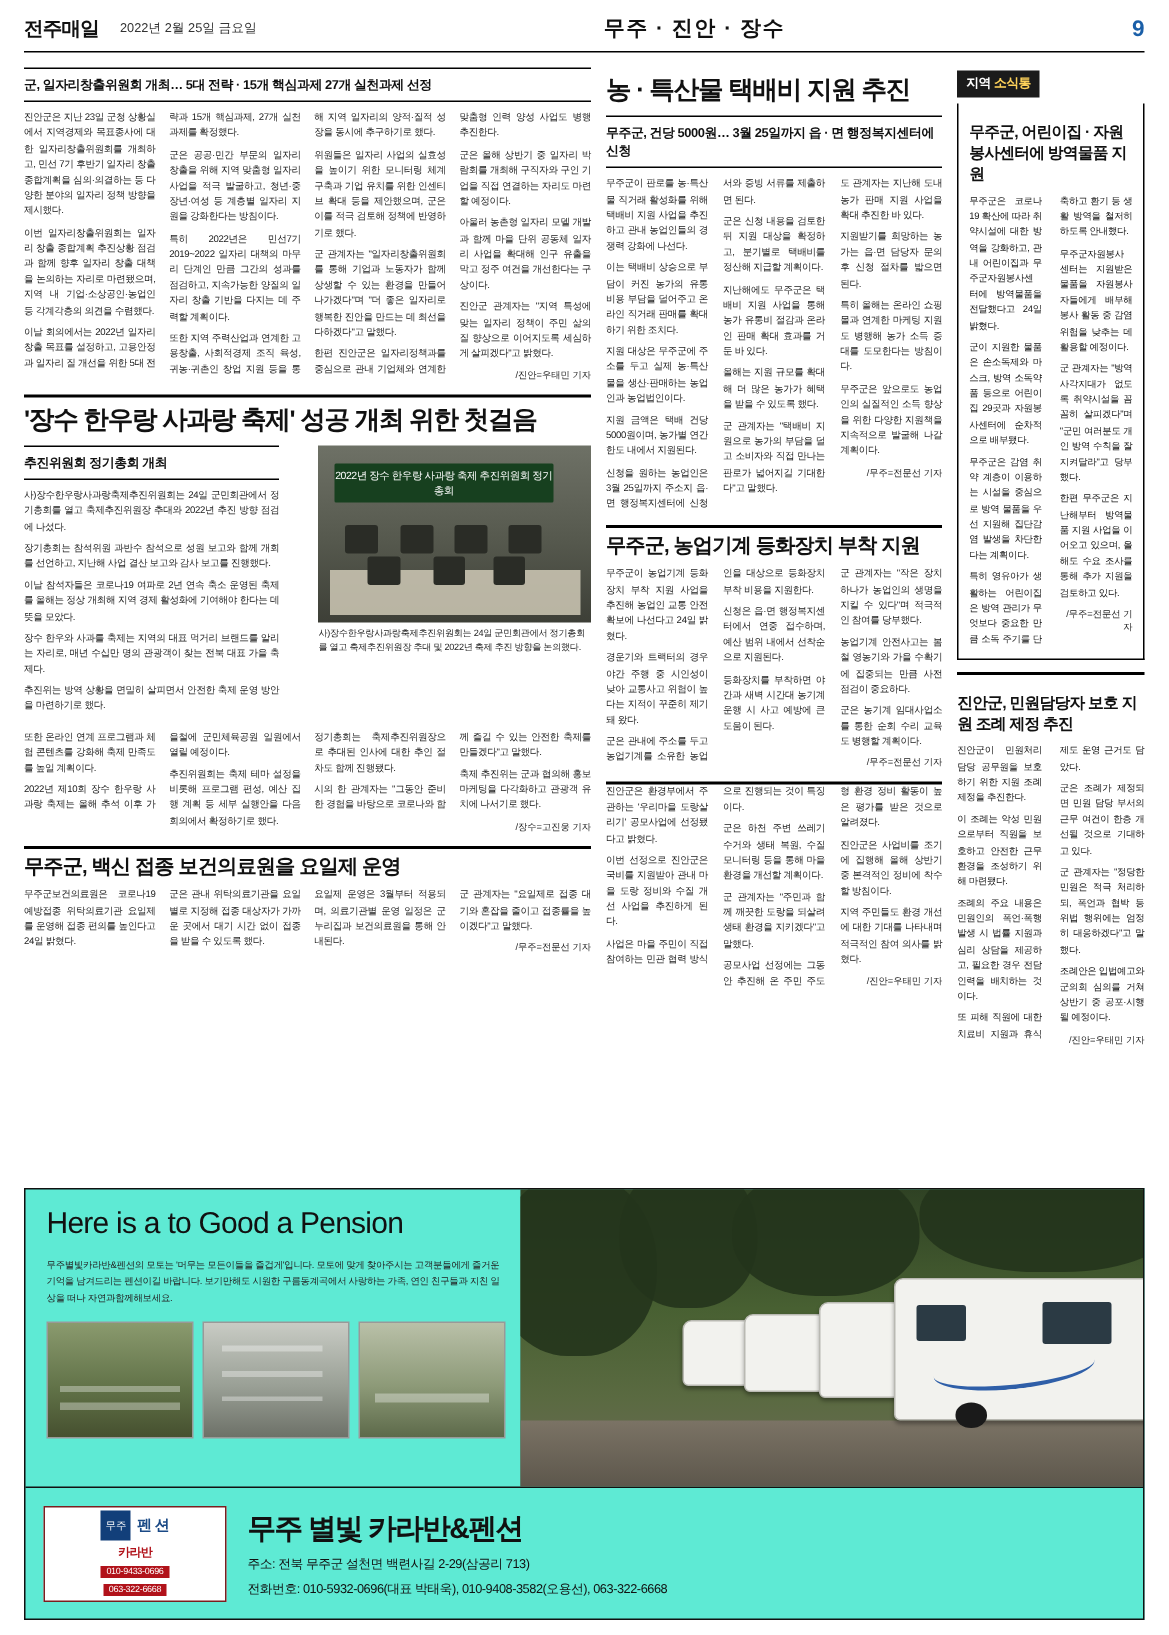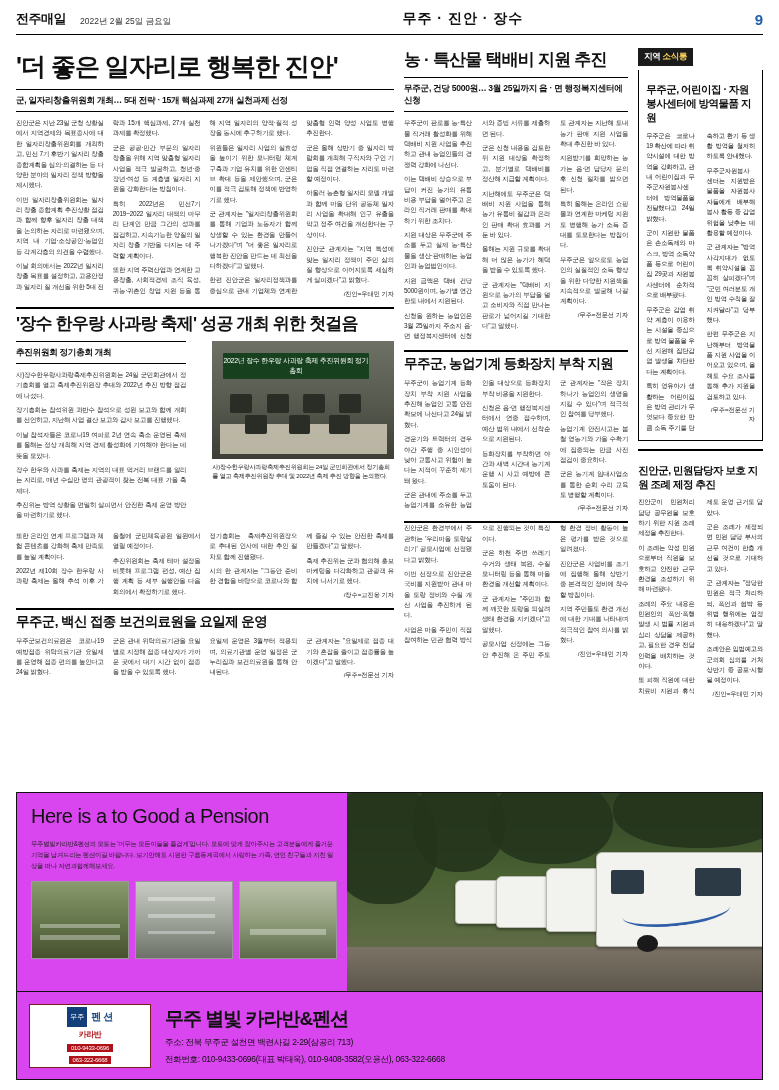--- a/index.html
+++ b/index.html
@@ -20,21 +20,21 @@
   }
 
   
   .masthead {
     display: flex;
     align-items: center;
     justify-content: space-between;
     padding: 10px 0 6px 0;
     border-bottom: 1px solid #000;
   }
-  .mast-left { display: flex; align-items: flex-end; gap: 14px; }
+  .mast-left { display: flex; align-items: center; gap: 14px; }
   .mast-title { font-size: 13px; font-weight: bold; letter-spacing: -0.5px; }
   .mast-date { font-size: 8.5px; color: #333; }
   .mast-center { font-size: 14px; font-weight: bold; letter-spacing: 1px; }
   .mast-page { font-size: 15px; font-weight: bold; color: #1a5fa8; }
 
   
   .body-grid {
     display: flex;
     gap: 10px;
     padding-top: 10px;
@@ -180,21 +180,21 @@
   }
 
   
   .ad {
     position: absolute;
     left: 16px;
     right: 16px;
     bottom: 10px;
     height: 288px;
     border: 1px solid #111;
-    background: #d946ef;
+    background: #5eead4;
     display: flex;
     flex-direction: column;
   }
   .ad-top { flex: 1; display: flex; }
   .ad-left { width: 330px; padding: 12px 10px 6px 14px; }
   .ad-title {
     font-size: 20px;
     letter-spacing: -0.5px;
     margin-bottom: 10px;
     color: #111;
@@ -270,21 +270,20 @@
     </div>
     <div class="mast-center">무주 · 진안 · 장수</div>
     <div class="mast-page">9</div>
   </div>
 
   <div class="body-grid">
 
     <div class="col-left">
 
       <article>
-        <h1 class="headline-xl">'더 좋은 일자리로 행복한 진안'</h1>
         <div class="subhead">군, 일자리창출위원회 개최… 5대 전략 · 15개 핵심과제 27개 실천과제 선정</div>
         <div class="cols4">
           <p class="bt">진안군은 지난 23일 군청 상황실에서 지역경제와 목표종사에 대한 일자리창출위원회를 개최하고, 민선 7기 후반기 일자리 창출 종합계획을 심의·의결하는 등 다양한 분야의 일자리 정책 방향을 제시했다.</p>
           <p class="bt">이번 일자리창출위원회는 일자리 창출 종합계획 추진상황 점검과 함께 향후 일자리 창출 대책을 논의하는 자리로 마련됐으며, 지역 내 기업·소상공인·농업인 등 각계각층의 의견을 수렴했다.</p>
           <p class="bt">이날 회의에서는 2022년 일자리 창출 목표를 설정하고, 고용안정과 일자리 질 개선을 위한 5대 전략과 15개 핵심과제, 27개 실천과제를 확정했다.</p>
           <p class="bt">군은 공공·민간 부문의 일자리 창출을 위해 지역 맞춤형 일자리 사업을 적극 발굴하고, 청년·중장년·여성 등 계층별 일자리 지원을 강화한다는 방침이다.</p>
           <p class="bt">특히 2022년은 민선7기 2019~2022 일자리 대책의 마무리 단계인 만큼 그간의 성과를 점검하고, 지속가능한 양질의 일자리 창출 기반을 다지는 데 주력할 계획이다.</p>
           <p class="bt">또한 지역 주력산업과 연계한 고용창출, 사회적경제 조직 육성, 귀농·귀촌인 창업 지원 등을 통해 지역 일자리의 양적·질적 성장을 동시에 추구하기로 했다.</p>
           <p class="bt">위원들은 일자리 사업의 실효성을 높이기 위한 모니터링 체계 구축과 기업 유치를 위한 인센티브 확대 등을 제안했으며, 군은 이를 적극 검토해 정책에 반영하기로 했다.</p>
           <p class="bt">군 관계자는 "일자리창출위원회를 통해 기업과 노동자가 함께 상생할 수 있는 환경을 만들어 나가겠다"며 "더 좋은 일자리로 행복한 진안을 만드는 데 최선을 다하겠다"고 말했다.</p>
@@ -490,18 +489,18 @@
           <span class="logo-sq">무주</span>
           <span class="logo-name">펜 션</span>
         </div>
         <div class="logo-sub">카라반</div>
         <div class="logo-tel">010-9433-0696</div>
         <div class="logo-tel">063-322-6668</div>
       </div>
       <div class="ad-info">
         <div class="ad-brand">무주 별빛 카라반&amp;펜션</div>
         <div class="ad-line">주소: 전북 무주군 설천면 백련사길 2-29(삼공리 713)</div>
-        <div class="ad-line">전화번호: 010-9433-0696(대표 박태욱), 010-9408-3582(오용선), 063-322-6668</div>
+        <div class="ad-line">전화번호: 010-5932-0696(대표 박태욱), 010-9408-3582(오용선), 063-322-6668</div>
       </div>
     </div>
   </div>
 
 </div>
 
 </body></html>

